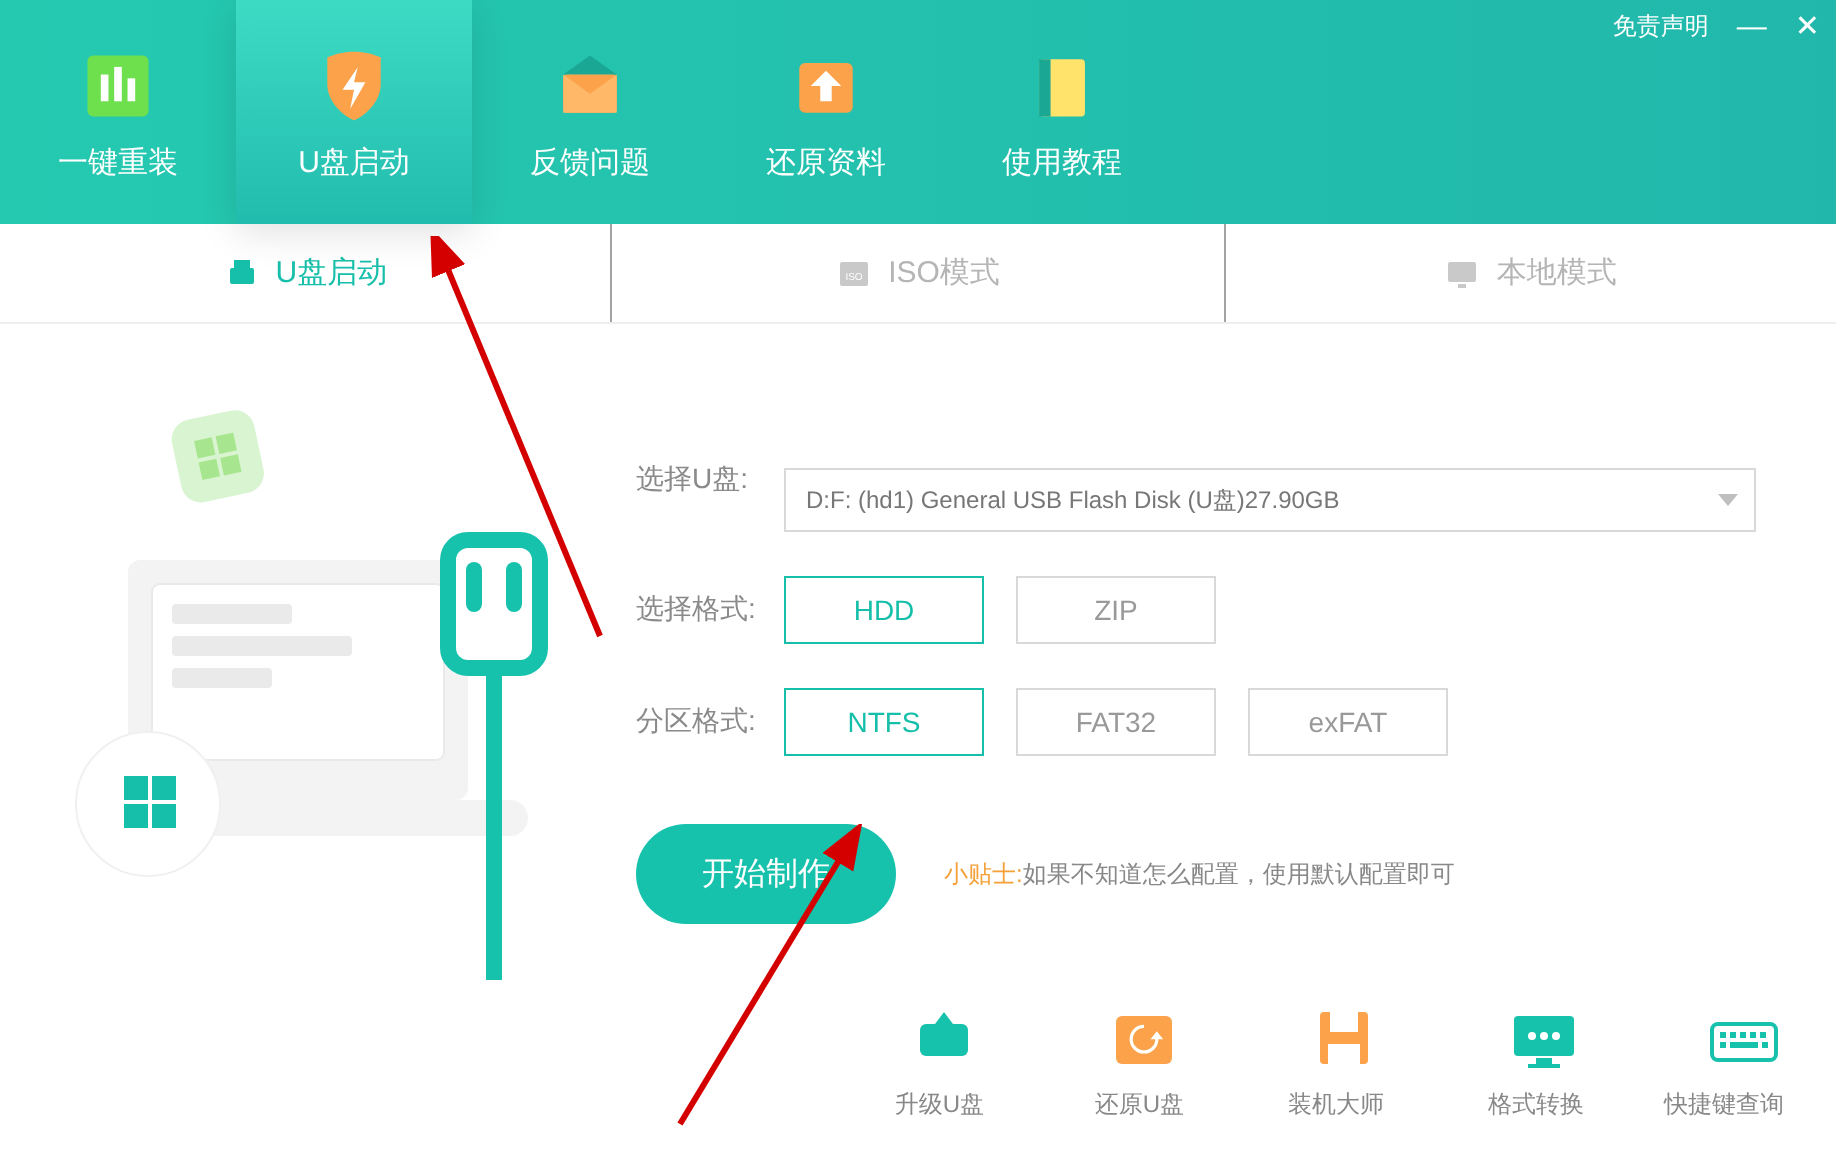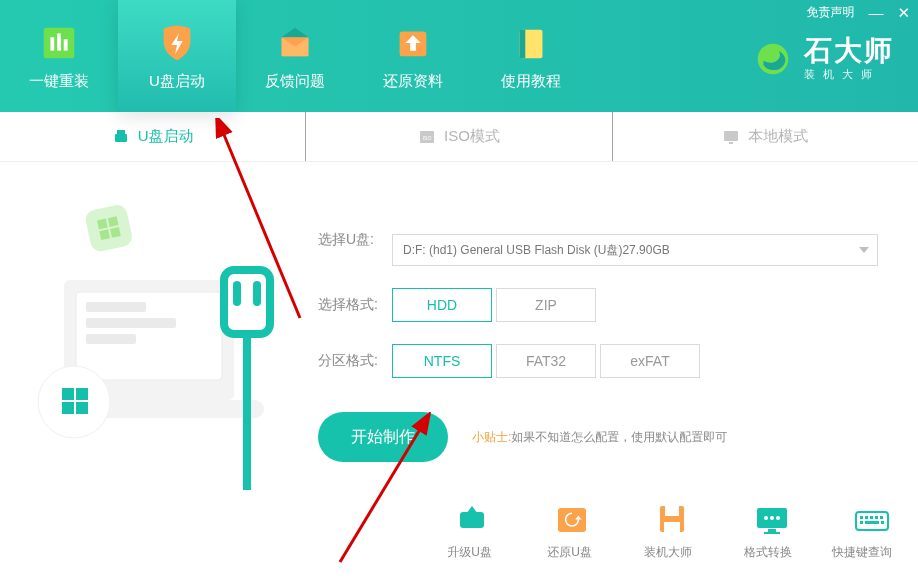--- a/index.html
+++ b/index.html
@@ -1,20 +1,20 @@
 <!DOCTYPE html>
 <html><head>
 <meta charset="utf-8">
 <style>
   * { box-sizing: border-box; margin: 0; padding: 0; font-family: "Microsoft YaHei", sans-serif; }
   body { background: #fff; width: 918px; height: 579px; overflow: hidden; position: relative; }
 
   
   .header { background: linear-gradient(to right, #25c9b0, #21b8ab); height: 112px; position: relative; }
-  .top-right { position: absolute; top: 4px; right: 8px; display: flex; color: #fff; font-size: 12px; gap: 14px; }
+  .top-right { position: absolute; top: 4px; right: 8px; display: flex; align-items: center; color: #fff; font-size: 12px; gap: 14px; }
   .top-right .txt { cursor: pointer; }
   .top-right .ctrl { font-size: 15px; cursor: pointer; font-family: Arial; }
   .nav { display: flex; height: 100%; align-items: center; }
   .nav-item { width: 118px; height: 100%; display: flex; flex-direction: column; align-items: center; justify-content: center; color: #fff; cursor: pointer; position: relative; }
   .nav-item.active { background: linear-gradient(to bottom, #3ddbc4, #22bcae); box-shadow: 0 4px 18px rgba(0,0,0,0.12); }
   .nav-item .nav-icon { width: 42px; height: 42px; margin-bottom: 8px; }
   .nav-item .nav-label { font-size: 15px; }
 
   .logo-block { position: absolute; right: 24px; top: 36px; display: flex; align-items: center; gap: 10px; color: #fff; }
   .logo-block .logo-mark { width: 42px; height: 42px; }
@@ -30,21 +30,21 @@
 
   
   .main { position: relative; height: calc(579px - 112px - 50px); }
   .illus { position: absolute; left: 24px; top: 28px; width: 260px; height: 300px; pointer-events: none; }
 
   .form-area { position: absolute; left: 318px; top: 52px; right: 40px; }
   .row { display: flex; align-items: center; margin-bottom: 22px; }
   .row .lbl { color: #8a8a8a; font-size: 14px; width: 74px; }
   .select-box { position: relative; flex: 1; border: 1px solid #d9d9d9; height: 32px; display: flex; align-items: center; padding: 0 28px 0 10px; font-size: 12px; font-family: "Courier New", monospace; color: #777; cursor: pointer; background: #fff; margin-top: 20px; }
   .select-box .caret { position: absolute; right: 8px; top: 50%; transform: translateY(-50%); width: 0; height: 0; border-left: 5px solid transparent; border-right: 5px solid transparent; border-top: 6px solid #bfbfbf; }
-  .opt-group { display: flex; gap: 4px; }
+  .opt-group { display: flex; gap: 16px; }
   .opt { width: 100px; height: 34px; border: 1px solid #d9d9d9; display: flex; align-items: center; justify-content: center; font-size: 14px; color: #999; cursor: pointer; background: #fff; }
   .opt.selected { border-color: #16bfa9; color: #16bfa9; }
 
   .start-row { display: flex; align-items: center; gap: 24px; margin-top: 34px; }
   .start-btn { width: 130px; height: 50px; border-radius: 25px; background: #17c2ac; color: #fff; font-size: 16px; display: flex; align-items: center; justify-content: center; cursor: pointer; }
   .tip { font-size: 12px; color: #888; }
   .tip .tip-label { color: #f4a13a; }
 
   
   .tools { position: absolute; bottom: 18px; right: 26px; display: flex; gap: 18px; }
@@ -99,30 +99,20 @@
     </div>
     <div class="nav-item">
       <svg class="nav-icon" viewBox="0 0 44 44">
         <rect x="10" y="8" width="24" height="30" rx="2" fill="#ffe36b"></rect>
         <rect x="10" y="8" width="6" height="30" fill="#1aa895"></rect>
       </svg>
       <span class="nav-label">使用教程</span>
     </div>
   </div>
 
-  <div class="logo-block">
-    <svg class="logo-mark" viewBox="0 0 44 44">
-      <path d="M22 6c9 0 16 7 16 16s-7 16-16 16S6 31 6 22 13 6 22 6z" fill="#6fe04d"></path>
-      <path d="M12 28c3 6 14 8 20 2s2-14-4-16c4 6-2 12-8 12-4 0-6-2-8-2z" fill="#1aa895"></path>
-    </svg>
-    <div>
-      <div class="logo-text">石大师</div>
-      <div class="logo-sub">装机大师</div>
-    </div>
-  </div>
 </div>
 
 <div class="tabs">
   <div class="tab active">
     <svg class="tab-icon" viewBox="0 0 18 18">
         <rect x="3" y="6" width="12" height="8" rx="1" fill="#16bfa9"></rect>
         <rect x="5" y="2" width="8" height="5" fill="#16bfa9"></rect>
       </svg>
     <span>U盘启动</span>
   </div>

